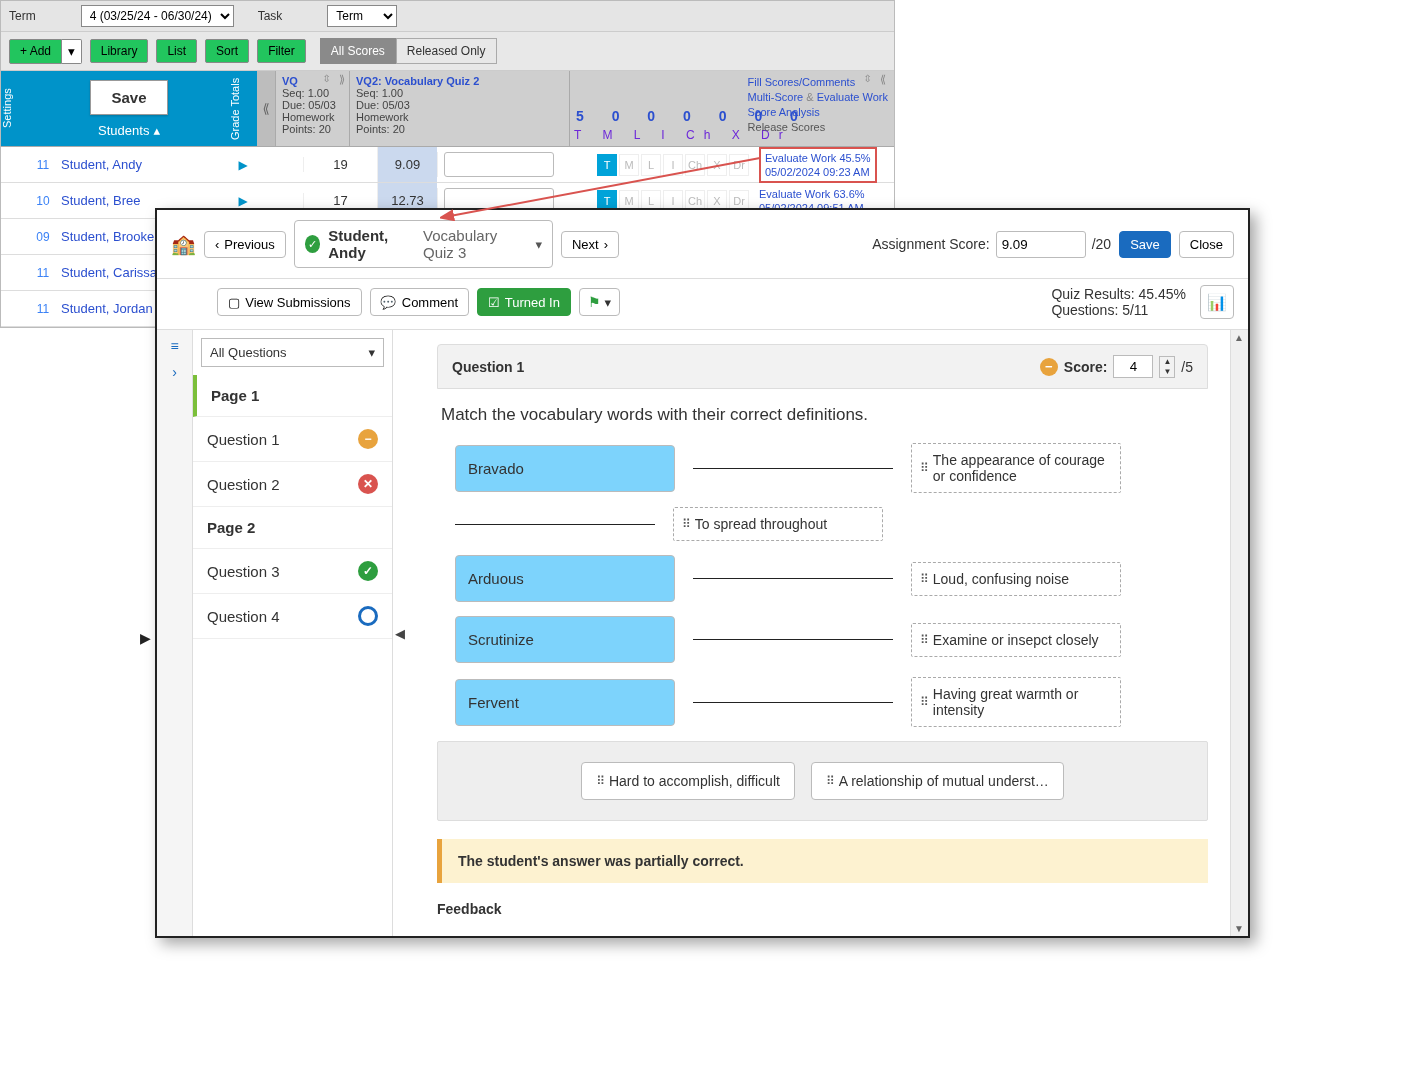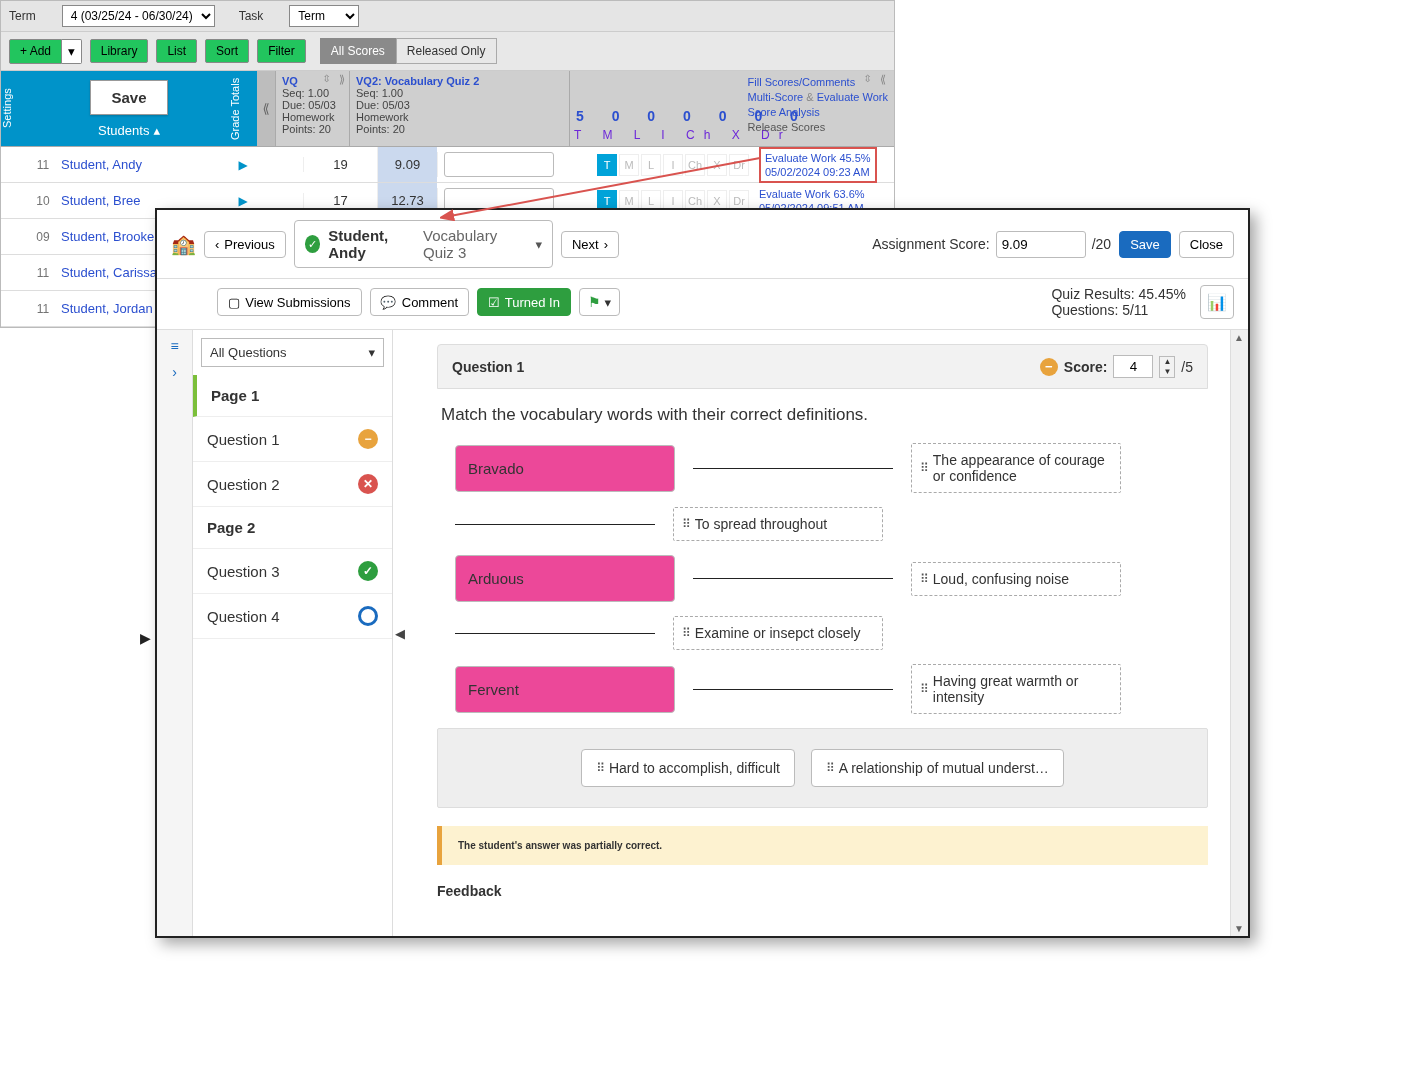--- a/index.html
+++ b/index.html
@@ -3,21 +3,21 @@
 <meta charset="utf-8">
 <style>
 * { box-sizing: border-box; margin: 0; padding: 0; }
 body { font-family: Arial, Helvetica, sans-serif; font-size: 13px; background: #fff; color: #333; position: relative; width: 1420px; height: 1072px; }
 
 
 .gradebook { position: absolute; left: 0; top: 0; width: 895px; background: #e5e5e5; border: 1px solid #bbb; }
 
 .gb-topbar { display: flex; align-items: center; gap: 24px; padding: 4px 8px; background: #e5e5e5; border-bottom: 1px solid #ccc; font-size: 12px; }
 .gb-topbar label { margin-right: 2px; }
-.gb-select { border: 1px solid #888; background: #fff; padding: 2px 4px; font-size: 12px; }
+.gb-select { border: 1px solid #888; background: #fff; padding: 2px 4px; font-size: 12px; margin-left: 19px; }
 
 .gb-toolbar { display: flex; align-items: center; gap: 8px; padding: 6px 8px; background: #e8e8e8; border-bottom: 1px solid #ccc; }
 .gb-btn { border: 1px solid #888; background: #22c55e; padding: 4px 10px; font-size: 12px; cursor: pointer; border-radius: 2px; }
 .gb-btn-split { display: inline-flex; }
 .gb-btn-split .gb-btn { border-radius: 2px 0 0 2px; }
 .gb-btn-split .gb-caret { border: 1px solid #888; border-left: none; background: #fff; padding: 4px 6px; border-radius: 0 2px 2px 0; }
 .gb-scoretabs { margin-left: 6px; display: inline-flex; }
 .gb-scoretabs span { padding: 5px 10px; border: 1px solid #aaa; font-size: 12px; cursor: pointer; }
 .gb-scoretabs .active { background: #8a8a8a; color: #fff; border-color: #8a8a8a; }
 
@@ -38,21 +38,21 @@
 .gb-catlbls { color: #6d28d9; font-size: 12px; letter-spacing: 9px; position: absolute; bottom: 4px; left: 4px; white-space: nowrap;}
 .gb-links { position: absolute; right: 6px; top: 4px; font-size: 11px; line-height: 15px; }
 .gb-links a { color: #2b4fcf; text-decoration: none; display: block; }
 .gb-links .divider { color: #888; }
 .gb-links .plain { color: #555; }
 .gb-updown { position:absolute; top:2px; right:18px; color:#888; font-size:10px;}
 .gb-chev { position:absolute; top:2px; right:4px; color:#888; font-size:11px;}
 
 .gb-row { display: flex; background: #fff; border-bottom: 1px solid #ddd; height: 36px; align-items: center; }
 .gb-row .rail { width: 28px; }
-.gb-row .num { width: 28px; text-align: center; color: #737373; font-size: 12px; }
+.gb-row .num { width: 28px; text-align: center; color: #3b82f6; font-size: 12px; }
 .gb-row .name { width: 172px; padding-left: 4px; }
 .gb-row .name a { color: #2b4fcf; text-decoration: none; font-size: 13px; }
 .gb-row .play { width: 28px; text-align: center; color: #0093c9; font-size: 12px; }
 .gb-row .collapse-cell { width: 18px; }
 .gb-row .vq-cell { width: 74px; text-align: center; border-left: 1px solid #eee; font-size: 13px; }
 .gb-row .vq2-cell { width: 60px; text-align: center; border-left: 1px solid #eee; background: #cbd9ee; font-size: 13px; height: 100%; display:flex; align-items:center; justify-content:center;}
 .gb-row .input-cell { width: 160px; border-left: 1px solid #eee; padding: 0 6px; }
 .gb-row .input-cell input { width: 110px; border: 1px solid #bbb; padding: 4px; border-radius: 3px; }
 .gb-row .cat-pills { display:flex; gap:2px; align-items:center; }
 .gb-row .pill { width: 20px; height: 22px; display:inline-flex; align-items:center; justify-content:center; font-size:11px; color:#bbb; border:1px solid #eee; }
@@ -113,29 +113,29 @@
 .qcard-head .title { font-weight:bold; font-size:14px;}
 .qcard-head .score-area { display:flex; align-items:center; gap:6px; font-size:14px;}
 .score-area .dot { width:18px; height:18px; border-radius:50%; background:#e8a33d; color:#fff; display:inline-flex; align-items:center; justify-content:center; font-size:13px; font-weight:bold;}
 .score-area input { width:40px; border:1px solid #bbb; padding:3px 4px; text-align:center;}
 .score-area .spinner { display:inline-flex; flex-direction:column; border:1px solid #bbb; }
 .score-area .spinner span{ font-size:8px; line-height:8px; padding:1px 3px; cursor:pointer;}
 
 .qprompt { padding: 16px 4px 18px 4px; font-size: 17px; }
 
 .match-row { display:flex; align-items:center; gap:18px; margin-bottom: 14px; padding-left:18px;}
-.match-left { width: 220px; border:1px solid #bbb; border-radius:4px; padding: 14px 12px; background:#ec4899; font-size:15px;}
+.match-left { width: 220px; border:1px solid #bbb; border-radius:4px; padding: 14px 12px; background:#7dd3fc; font-size:15px;}
 .match-line { flex:0 0 200px; border-bottom:1px solid #222; height:1px; }
 .match-right { width: 210px; border:1px dashed #aaa; border-radius:2px; padding: 8px 8px; background:#fff; display:flex; align-items:center; gap:6px; font-size:14px;}
 .grip { color:#555; font-size:12px; letter-spacing:-2px;}
 
 .match-bank { background:#eee; border:1px solid #ddd; margin-top:8px; padding: 20px; display:flex; gap:16px; justify-content:center; border-radius:2px;}
 .bank-item { border:1px solid #bbb; background:#fff; padding:10px 14px; border-radius:4px; font-size:14px; display:flex; align-items:center; gap:6px;}
 
-.feedback-banner { margin-top:18px; background:#fdf2d0; border-left:5px solid #e8a33d; padding:14px 16px; font-size:10px; font-weight:bold;}
+.feedback-banner { margin-top:18px; background:#fdf2d0; border-left:5px solid #e8a33d; padding:14px 16px; font-size:14px; font-weight:bold;}
 
 .fb-label { margin-top:18px; font-weight:bold; font-size:14px;}
 
 .side-handle { position:absolute; left:140px; top:630px; color:#222; font-size:14px; cursor:pointer; z-index:200;}
 
 
 .fake-scroll { width:18px; background:#f0f0f0; border-left:1px solid #ddd; position:relative;}
 .fake-scroll .thumb-up { position:absolute; top:2px; left:3px; font-size:10px; color:#666;}
 .fake-scroll .thumb-down { position:absolute; bottom:2px; left:3px; font-size:10px; color:#666;}
 </style>
@@ -394,20 +394,21 @@
           </div>
           <div class="match-row">
             <div class="match-left">Arduous</div>
     <div class="match-line"></div>
     <div class="match-right">
               <span class="grip">⠿</span>
               <span>Loud, confusing noise</span>
             </div>
           </div>
           <div class="match-row">
+            <div class="match-left">Scrutinize</div>
     <div class="match-line"></div>
     <div class="match-right">
               <span class="grip">⠿</span>
               <span>Examine or insepct closely</span>
             </div>
           </div>
           <div class="match-row">
             <div class="match-left">Fervent</div>
     <div class="match-line"></div>
     <div class="match-right">

